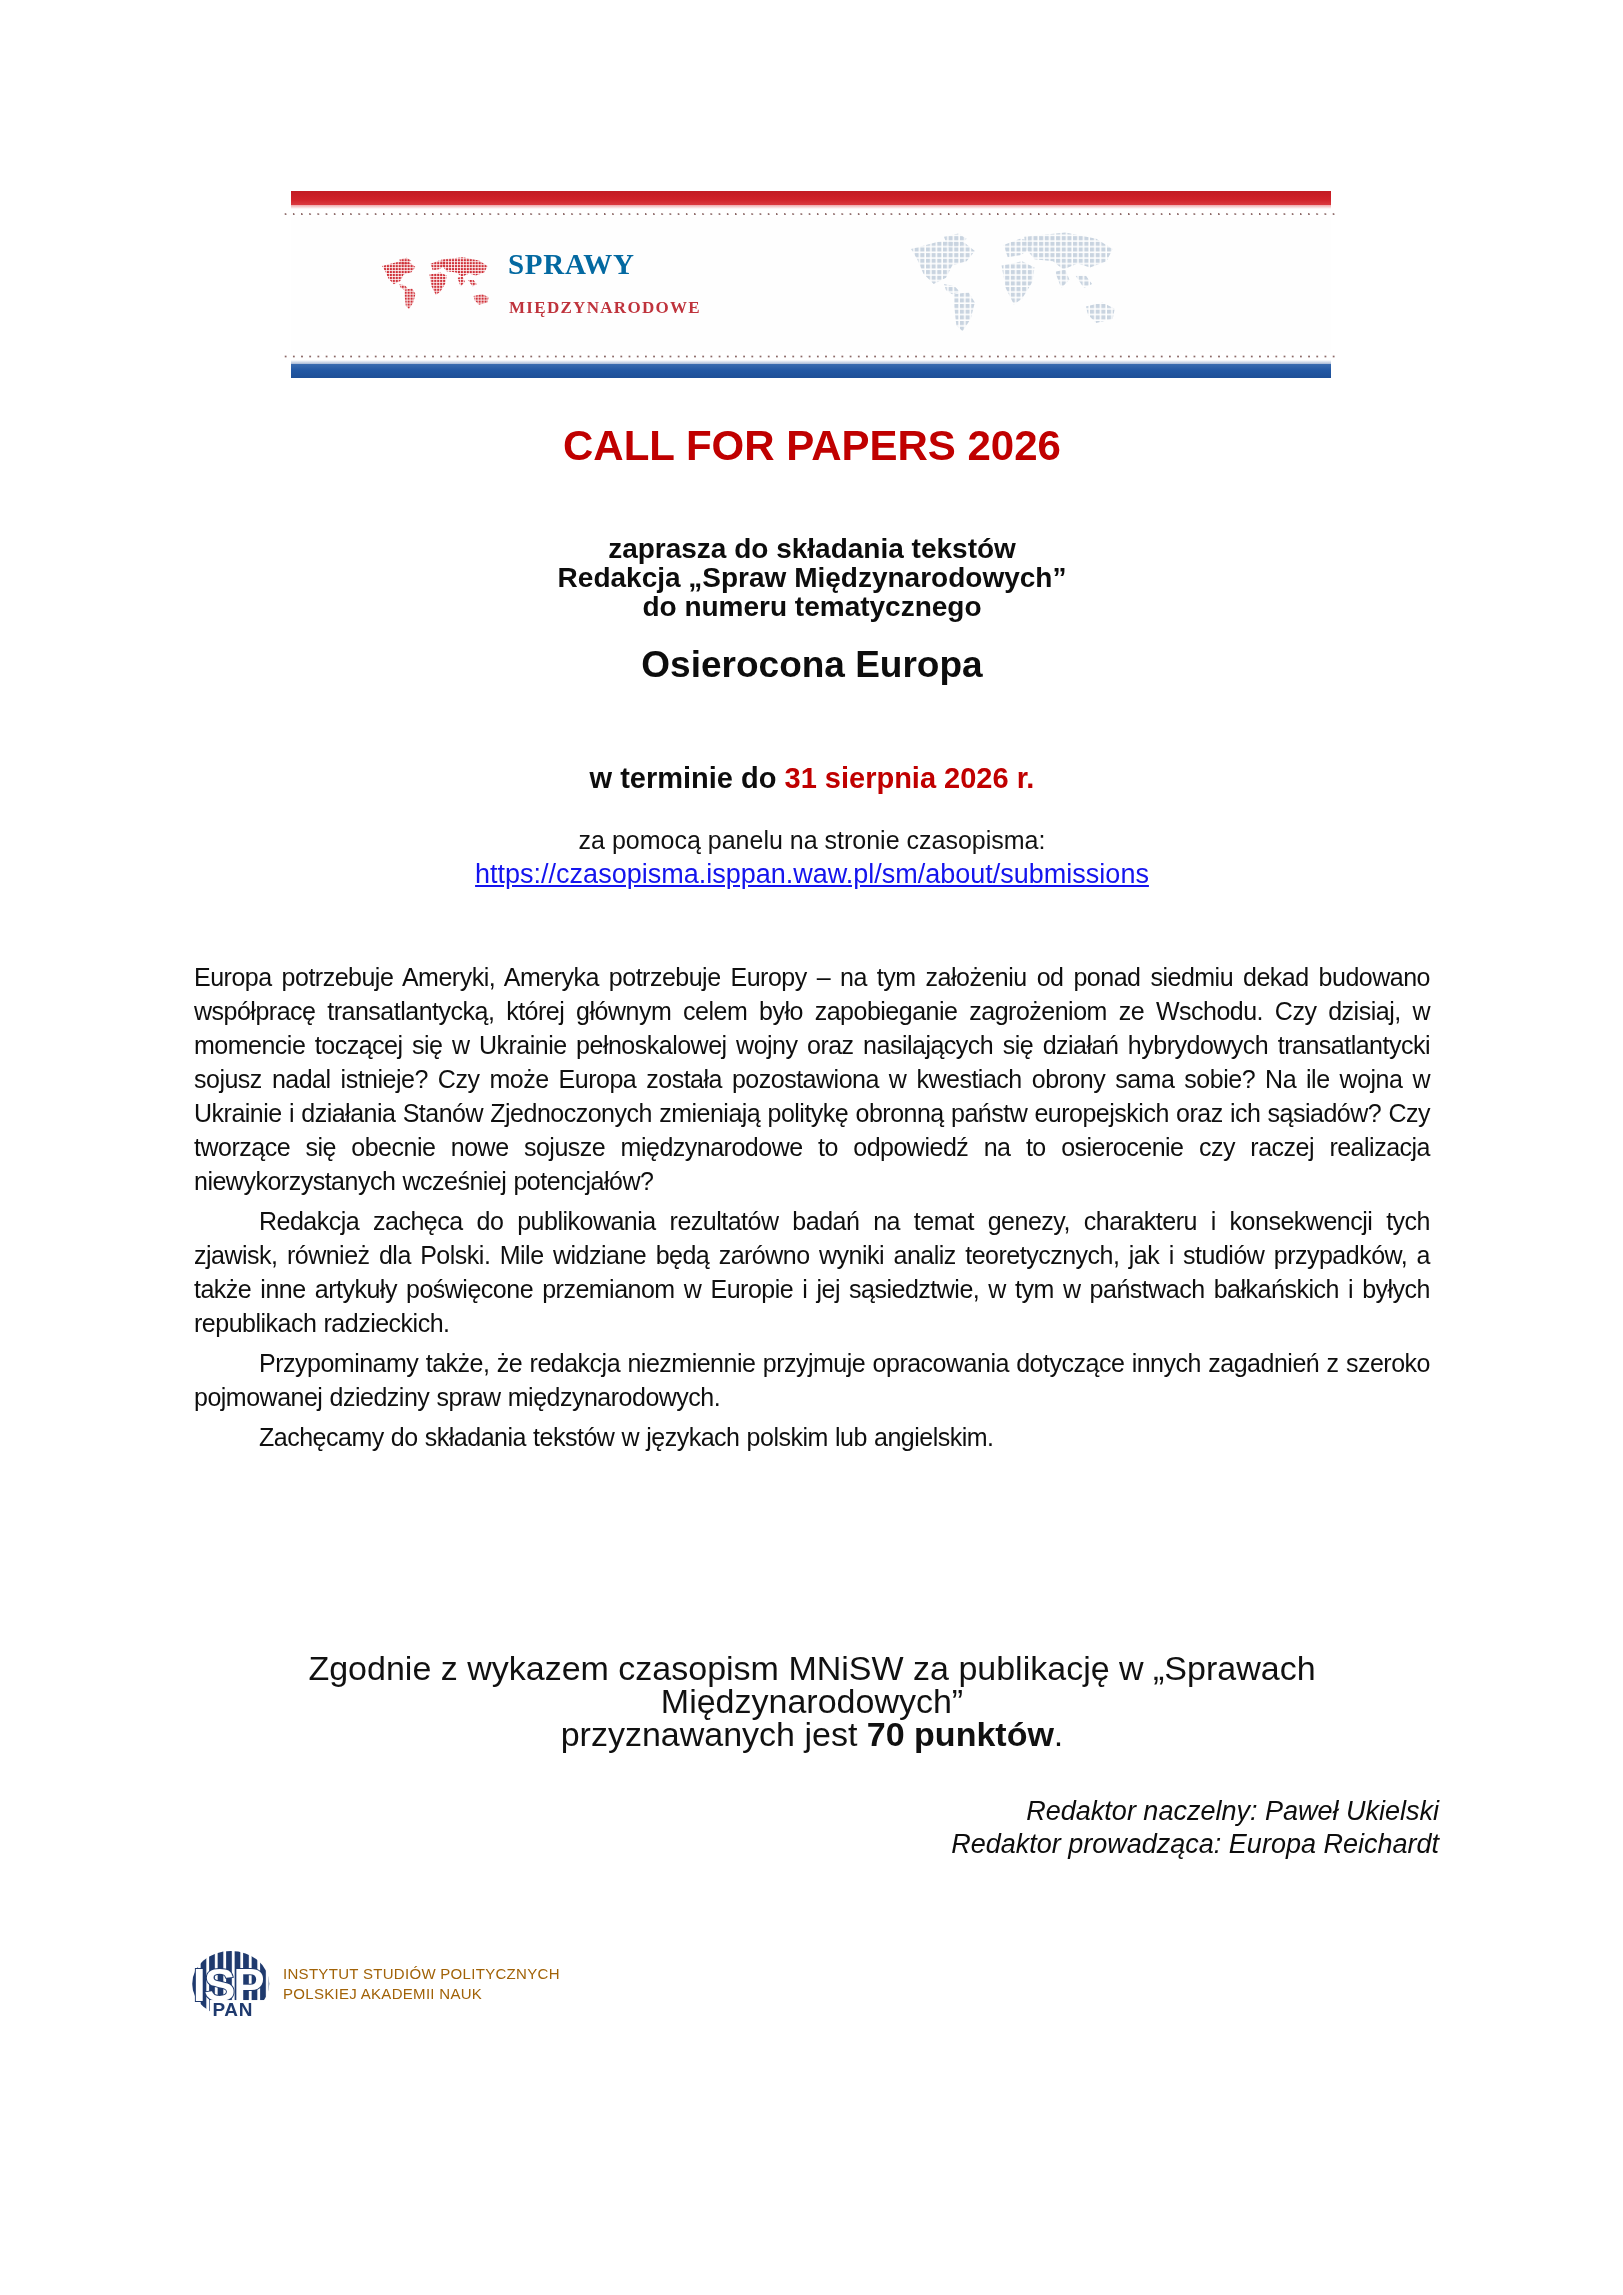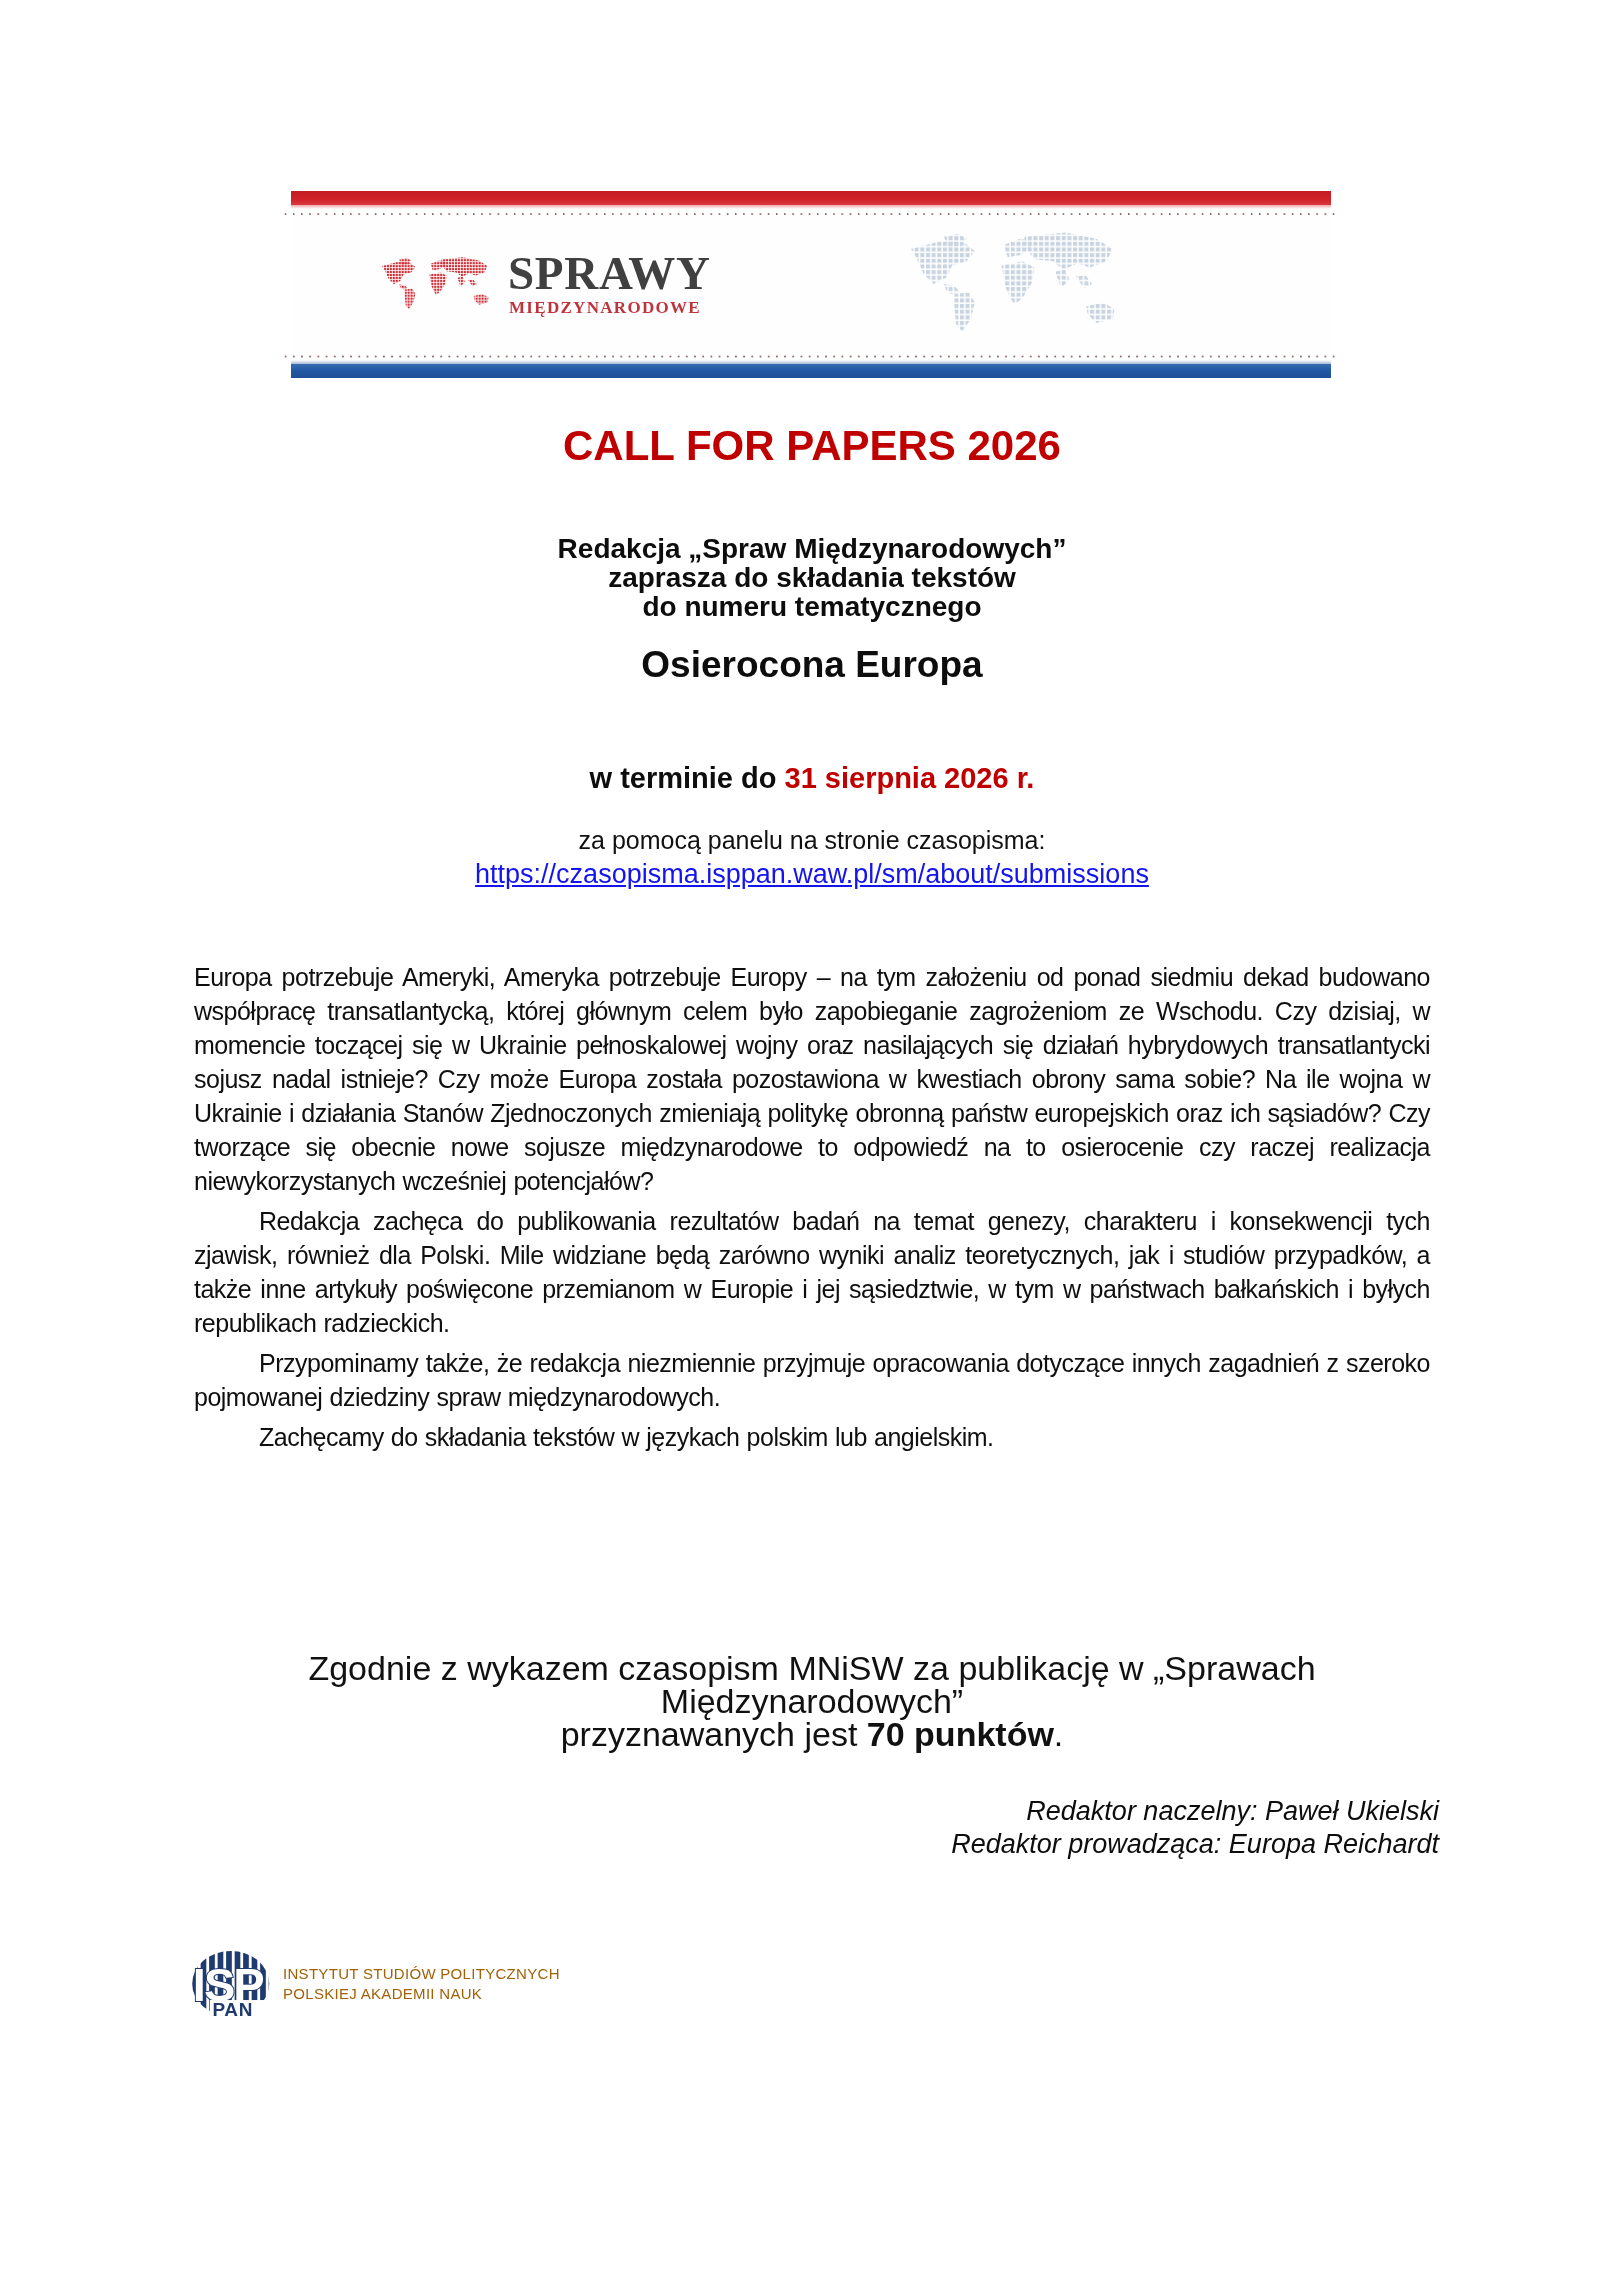--- a/index.html
+++ b/index.html
@@ -11,21 +11,21 @@
   .bar-red{height:13.7px;background:linear-gradient(180deg,#c21b22 0%,#d02128 60%,#db3a40 100%);}
   .bar-red-fade{height:4.6px;background:linear-gradient(180deg,rgba(214,60,66,.45),rgba(255,255,255,0));}
   .dots{height:6.5px;margin:1.3px -9.2px 0 -9.2px;background-image:radial-gradient(circle 1.5px at 3.3px 3.3px,#8a6664 60%,rgba(0,0,0,0) 70%);background-size:8.2px 6.5px;background-repeat:repeat-x;}
   .logo-zone{position:relative;height:135px;background:#fefefe;}
   .bar-blue-fade{height:4.6px;background:linear-gradient(0deg,rgba(60,100,165,.45),rgba(255,255,255,0));}
   .bar-blue{height:13.7px;background:linear-gradient(180deg,#3a6cb0 0%,#2258a4 45%,#1d4f97 100%);}
 
   .map-red{position:absolute;left:90px;top:38px;width:113px;height:59px;}
   .map-faint{position:absolute;left:618px;top:13px;width:216px;height:109px;}
   .journal-name{position:absolute;left:217px;top:33px;font-family:"Liberation Serif",serif;
-                font-weight:bold;font-size:47px;line-height:1;color:#404040;letter-spacing:0.7px;}
+                font-weight:bold;font-size:29px;line-height:1;color:#0369a1;letter-spacing:0.7px;}
   .journal-subtitle{position:absolute;left:218px;top:82px;font-family:"Liberation Serif",serif;
                 font-weight:bold;font-size:17px;line-height:1;color:#bf333c;letter-spacing:1.3px;}
 
   
   .cfp-title{position:absolute;left:188px;top:425px;width:1248px;text-align:center;
              font-size:42px;line-height:1;font-weight:800;color:#c00000;}
   .invite{position:absolute;left:188px;top:534px;width:1248px;text-align:center;
           font-size:28px;line-height:29px;font-weight:bold;color:#0d0d0d;}
   .theme{position:absolute;left:188px;top:646px;width:1248px;text-align:center;
          font-size:37px;line-height:1;font-weight:800;color:#0d0d0d;}
@@ -119,22 +119,22 @@
     </div>
 
     <div class="dots"></div>
     <div class="bar-blue-fade"></div>
     <div class="bar-blue"></div>
   </div>
 
   <div class="cfp-title">CALL FOR PAPERS 2026</div>
 
   <div class="invite">
+    <div>zaprasza do składania tekstów</div>
     <div>Redakcja „Spraw Międzynarodowych”</div>
-    <div>zaprasza do składania tekstów</div>
     <div>do numeru tematycznego</div>
   </div>
 
   <div class="theme">Osierocona Europa</div>
 
   <div class="deadline"><span>w terminie do </span><span class="red">31 sierpnia 2026 r.</span></div>
 
   <div class="panel-note">za pomocą panelu na stronie czasopisma:</div>
   <div class="panel-link"><a class="link">https://czasopisma.isppan.waw.pl/sm/about/submissions</a></div>
 

